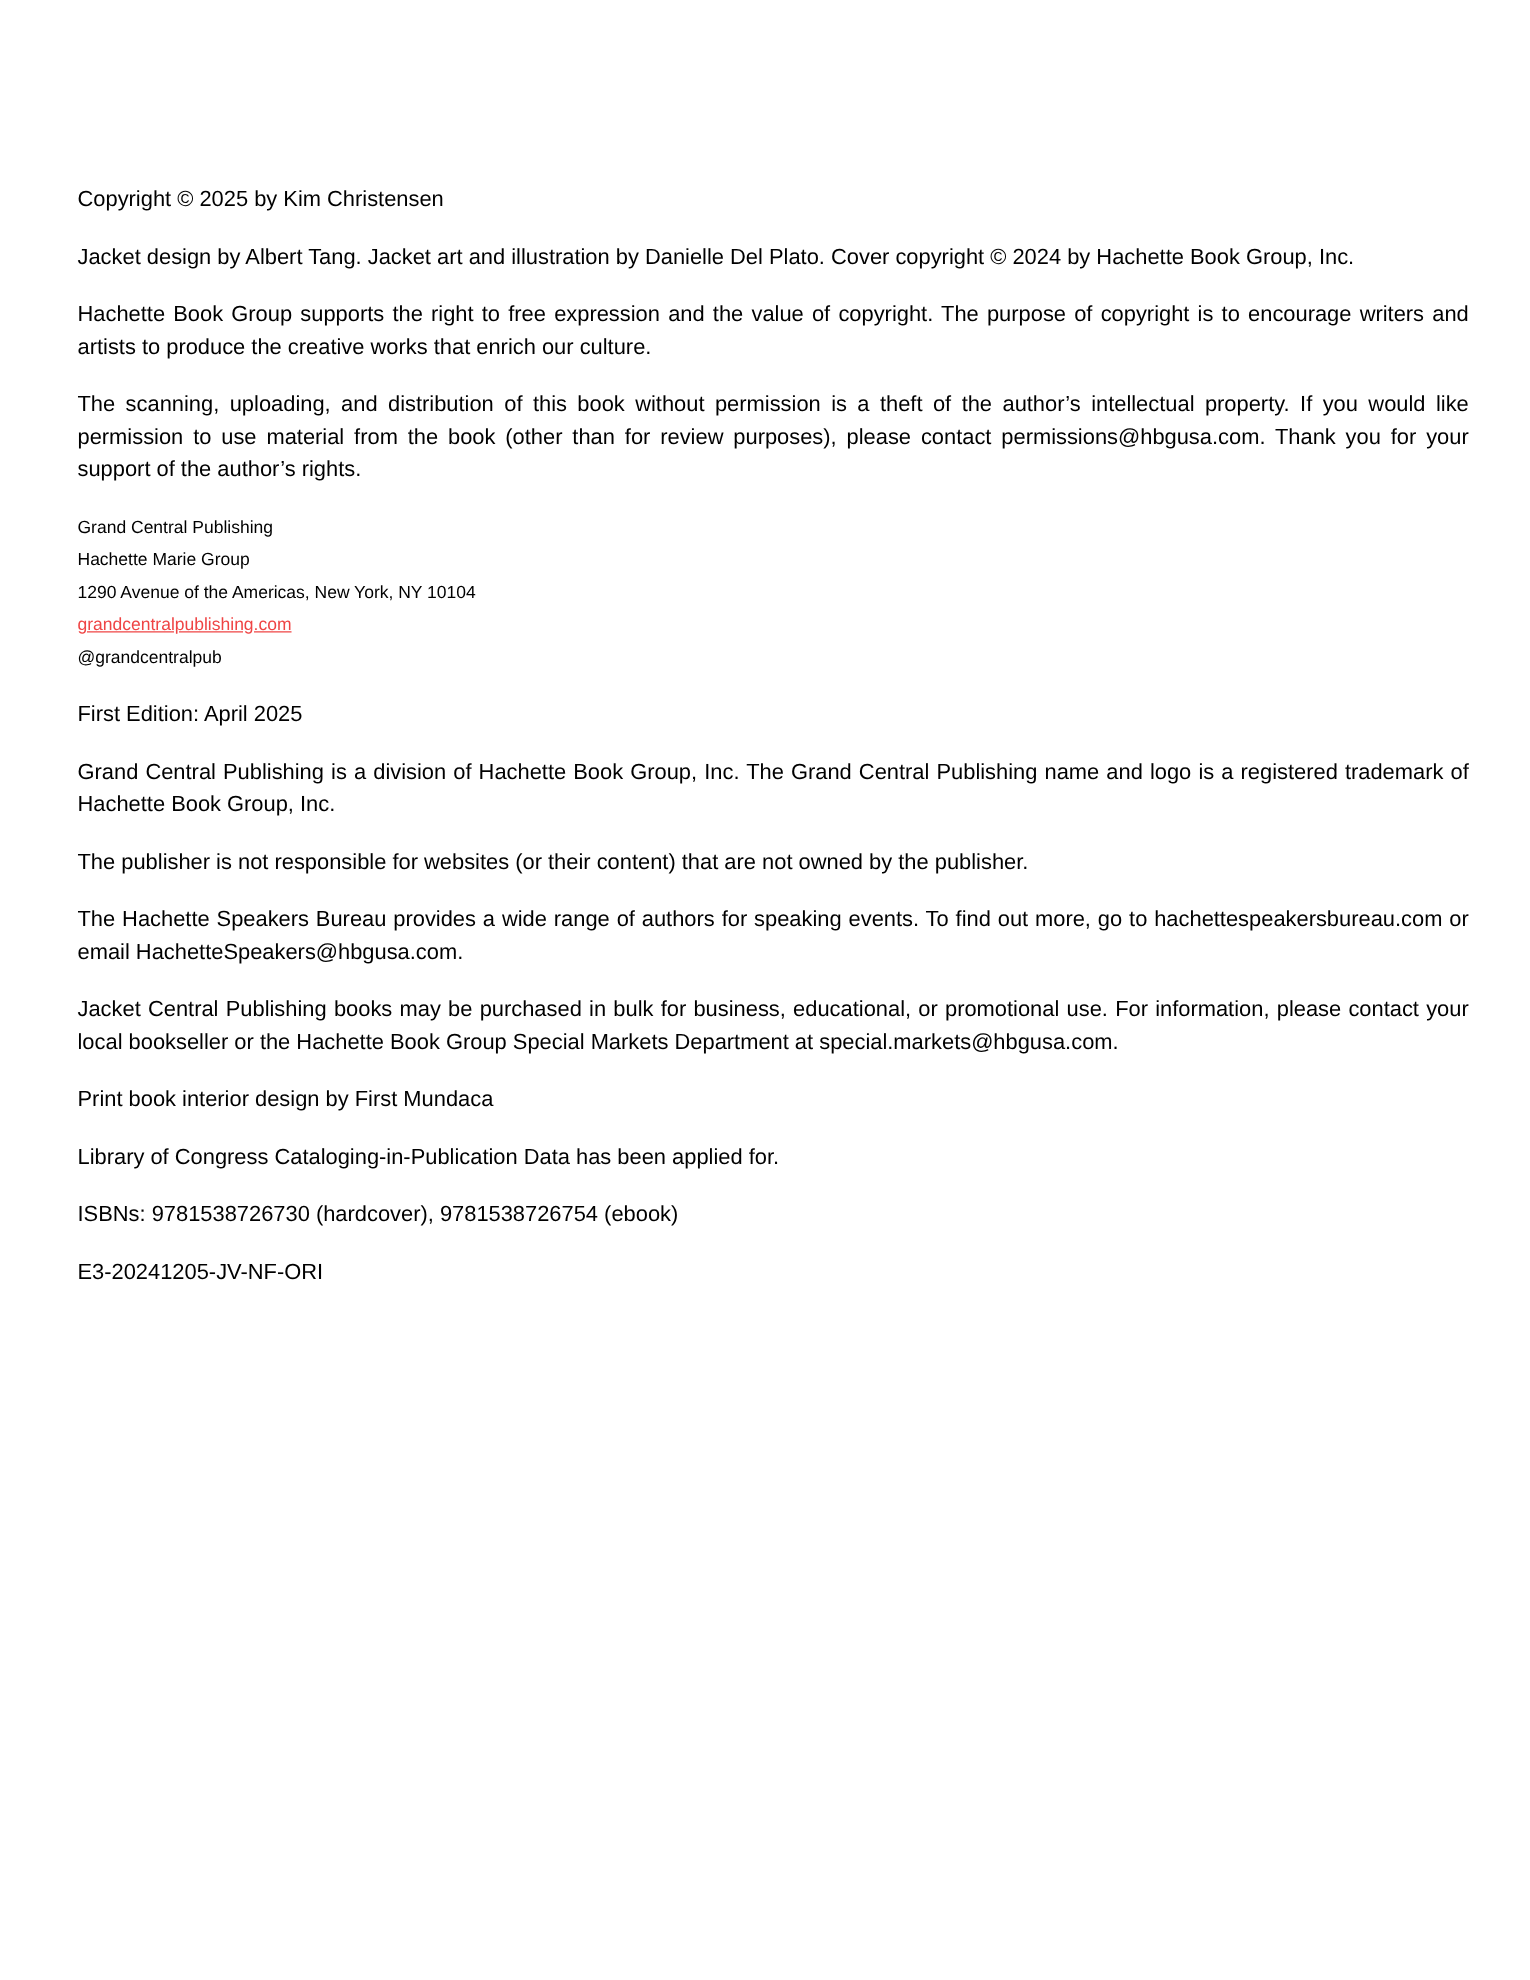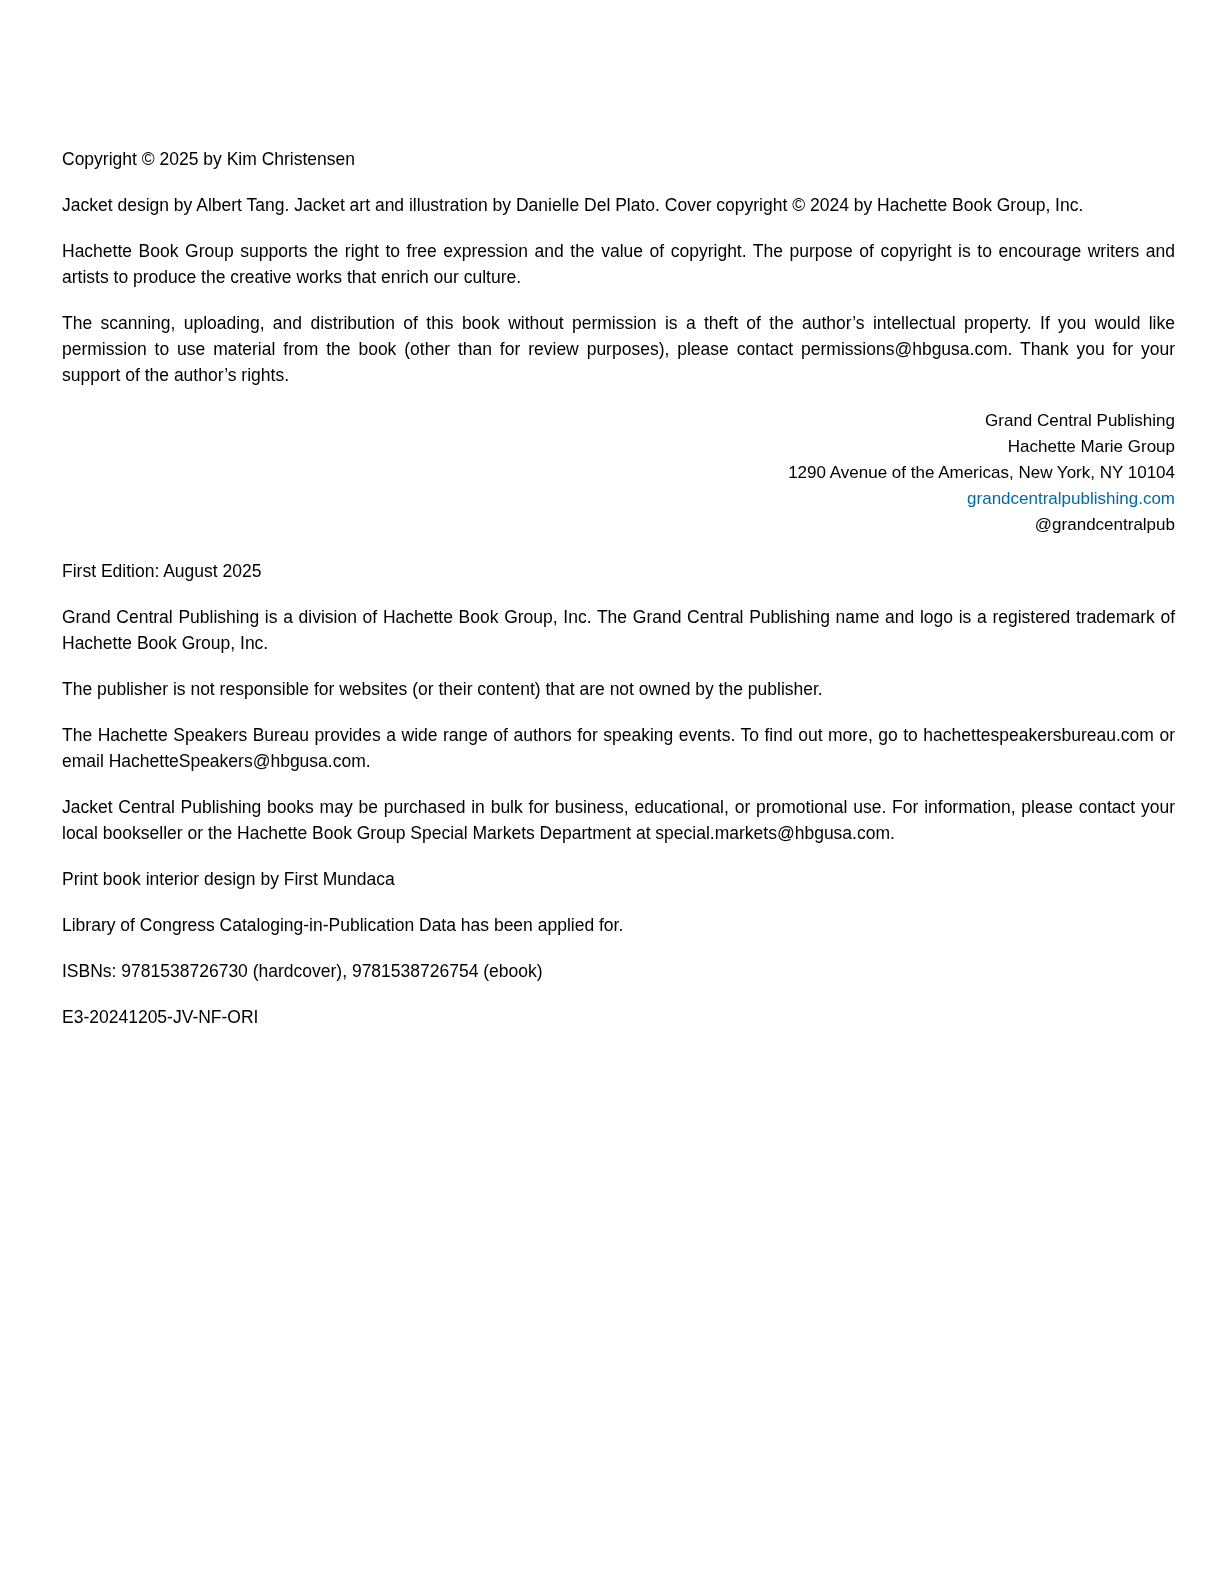--- a/index.html
+++ b/index.html
@@ -22,29 +22,30 @@
     width: 1113px;
     margin-left: 12px;
   }
   .para {
     font-size: 17.5px;
     line-height: 26px;
     text-align: justify;
     margin: 0 0 20px 0;
   }
   .addr-line {
-    font-size: 17px;
+    font-size: 14px;
     line-height: 26px;
-    text-align: right;
+    text-align: left;
   }
   .addr-block {
     margin: 0 0 20px 0;
   }
   a.link {
-    color: #0369a1;
+    color: #ef4444;
+    text-decoration: underline;
     cursor: pointer;
   }
 </style>
 </head>
 <body>
 
 <div class="page">
 
   <p class="para">Copyright © 2025 by Kim Christensen</p>
 
@@ -57,21 +58,21 @@
   <div class="addr-block">
     <div class="addr-line">Grand Central Publishing</div>
     <div class="addr-line">Hachette Marie Group</div>
     <div class="addr-line">1290 Avenue of the Americas, New York, NY 10104</div>
     <div class="addr-line">
       <a class="link">grandcentralpublishing.com</a>
     </div>
     <div class="addr-line">@grandcentralpub</div>
   </div>
 
-  <p class="para">First Edition: August 2025</p>
+  <p class="para">First Edition: April 2025</p>
 
   <p class="para">Grand Central Publishing is a division of Hachette Book Group, Inc. The Grand Central Publishing name and logo is a registered trademark of Hachette Book Group, Inc.</p>
 
   <p class="para">The publisher is not responsible for websites (or their content) that are not owned by the publisher.</p>
 
   <p class="para">The Hachette Speakers Bureau provides a wide range of authors for speaking events. To find out more, go to hachettespeakersbureau.com or email HachetteSpeakers@hbgusa.com.</p>
 
   <p class="para">Jacket Central Publishing books may be purchased in bulk for business, educational, or promotional use. For information, please contact your local bookseller or the Hachette Book Group Special Markets Department at special.markets@hbgusa.com.</p>
 
   <p class="para">Print book interior design by First Mundaca</p>

